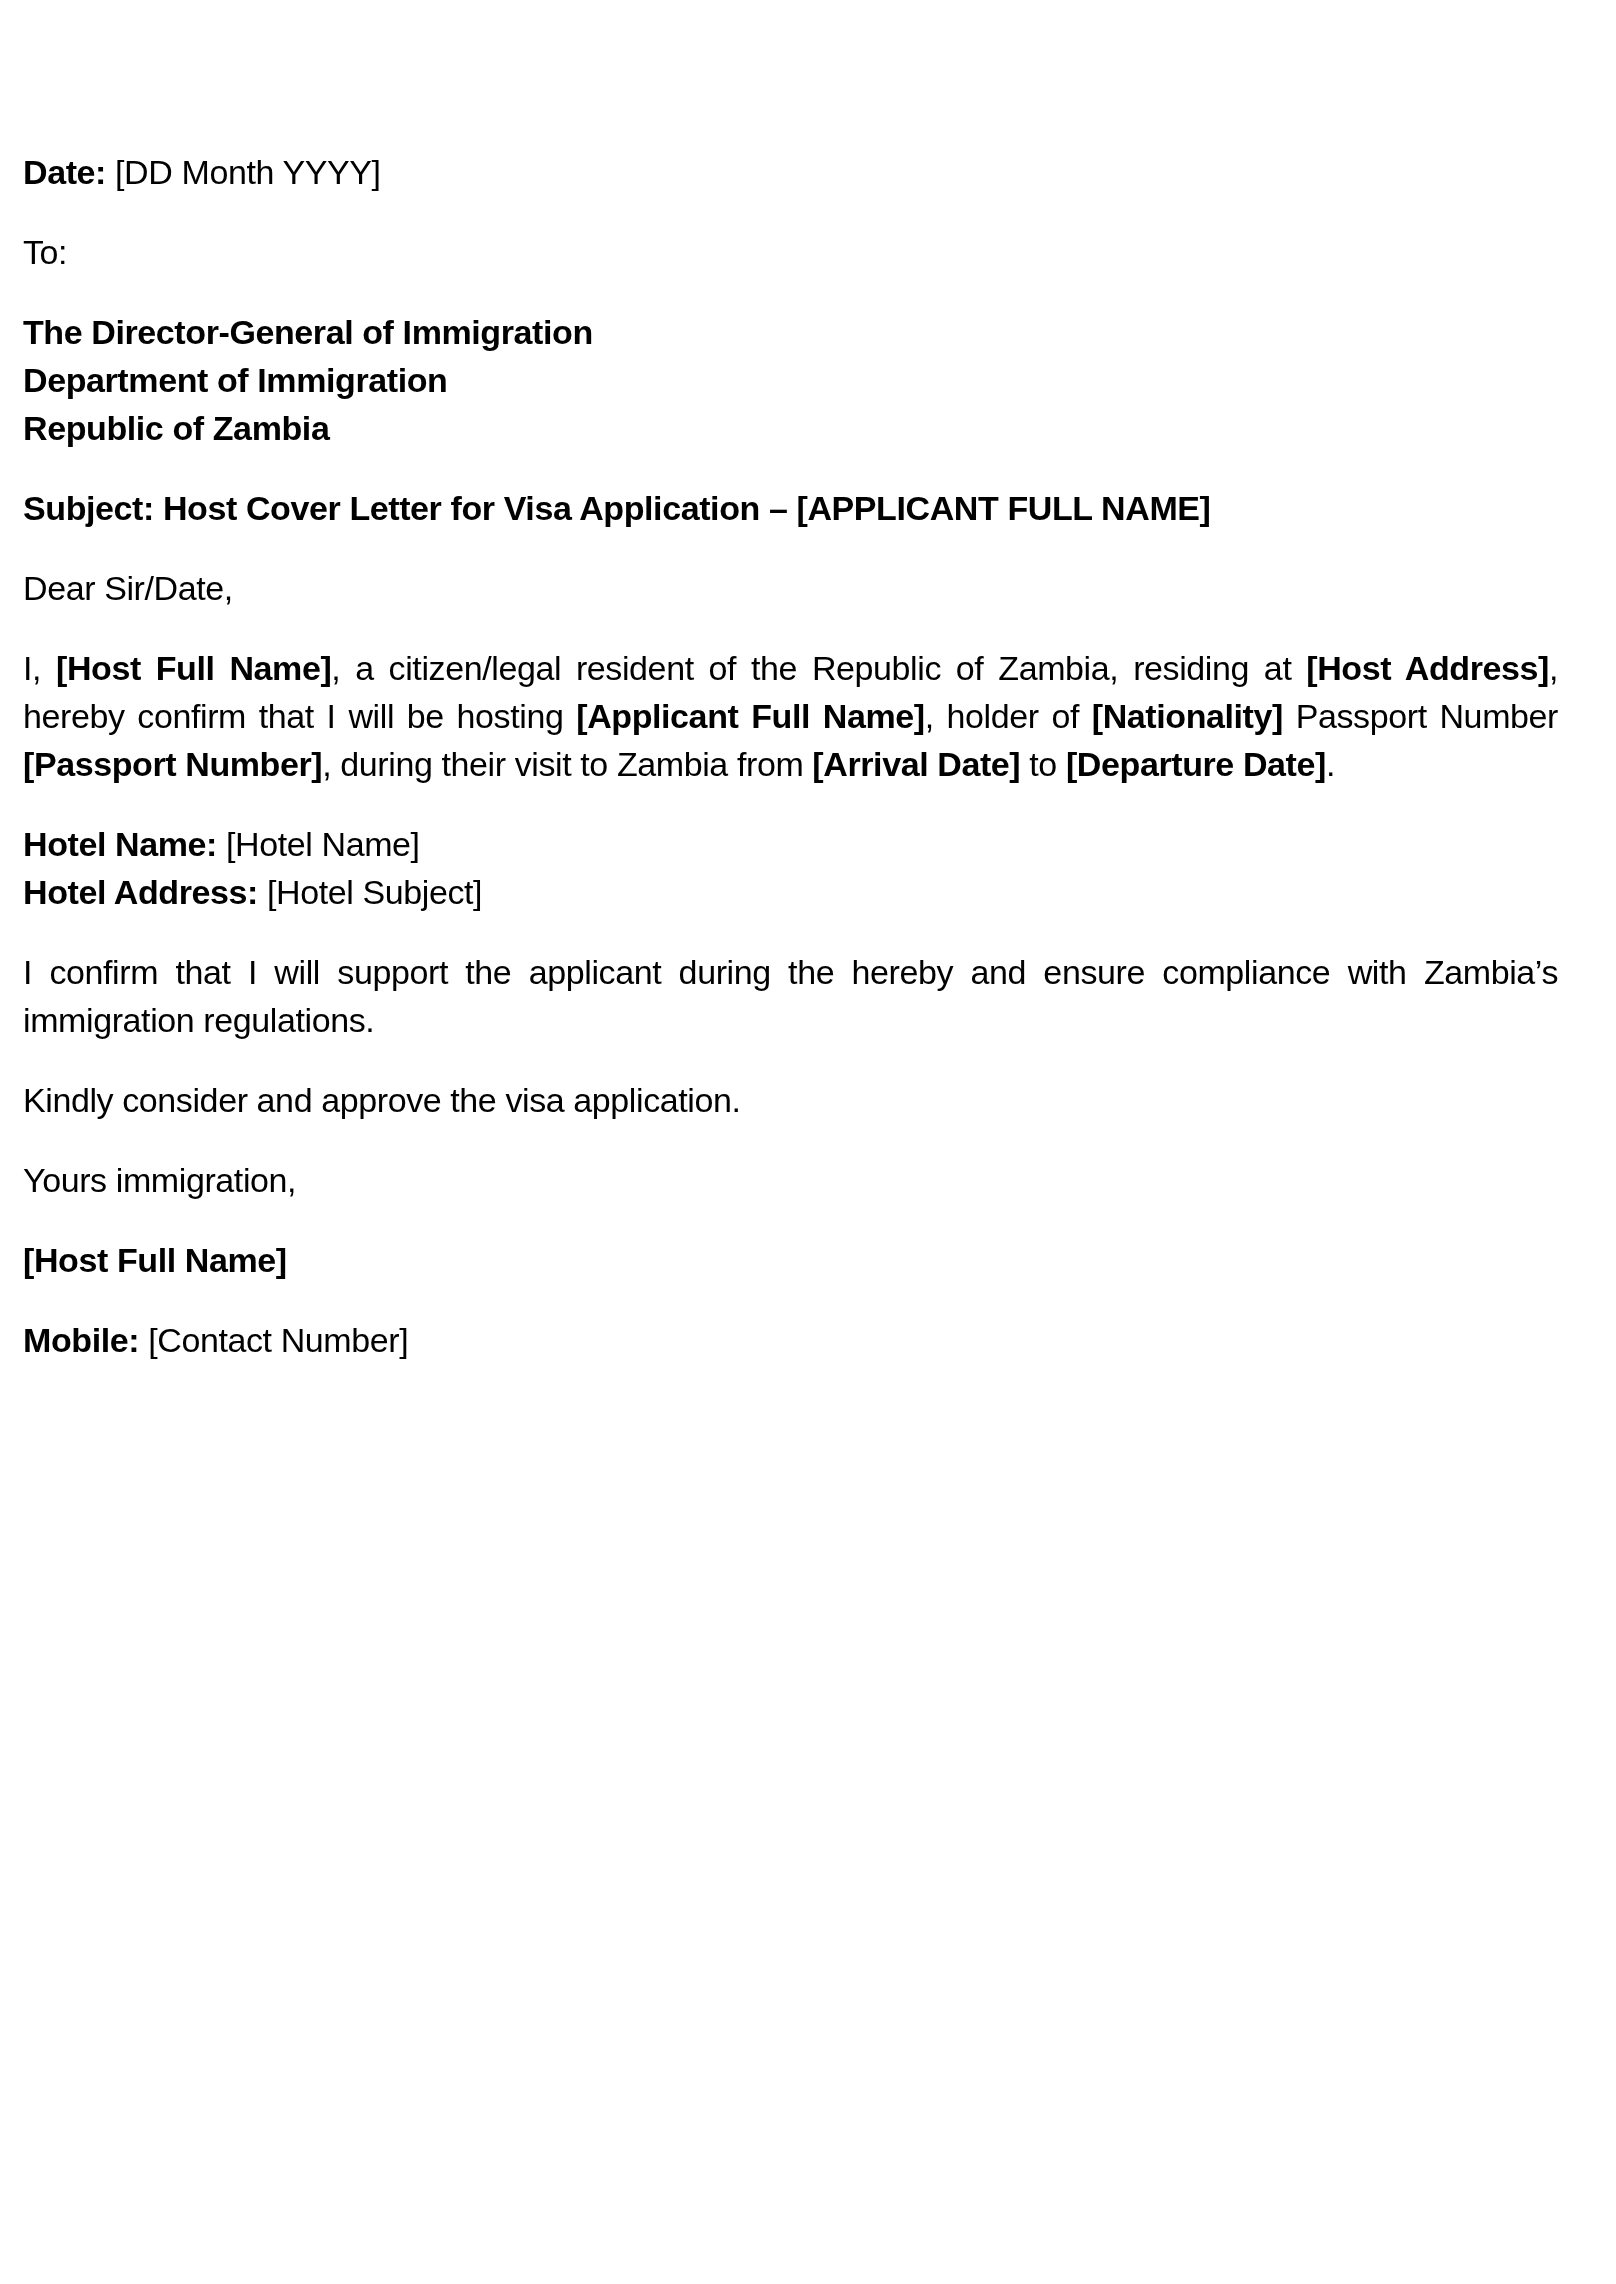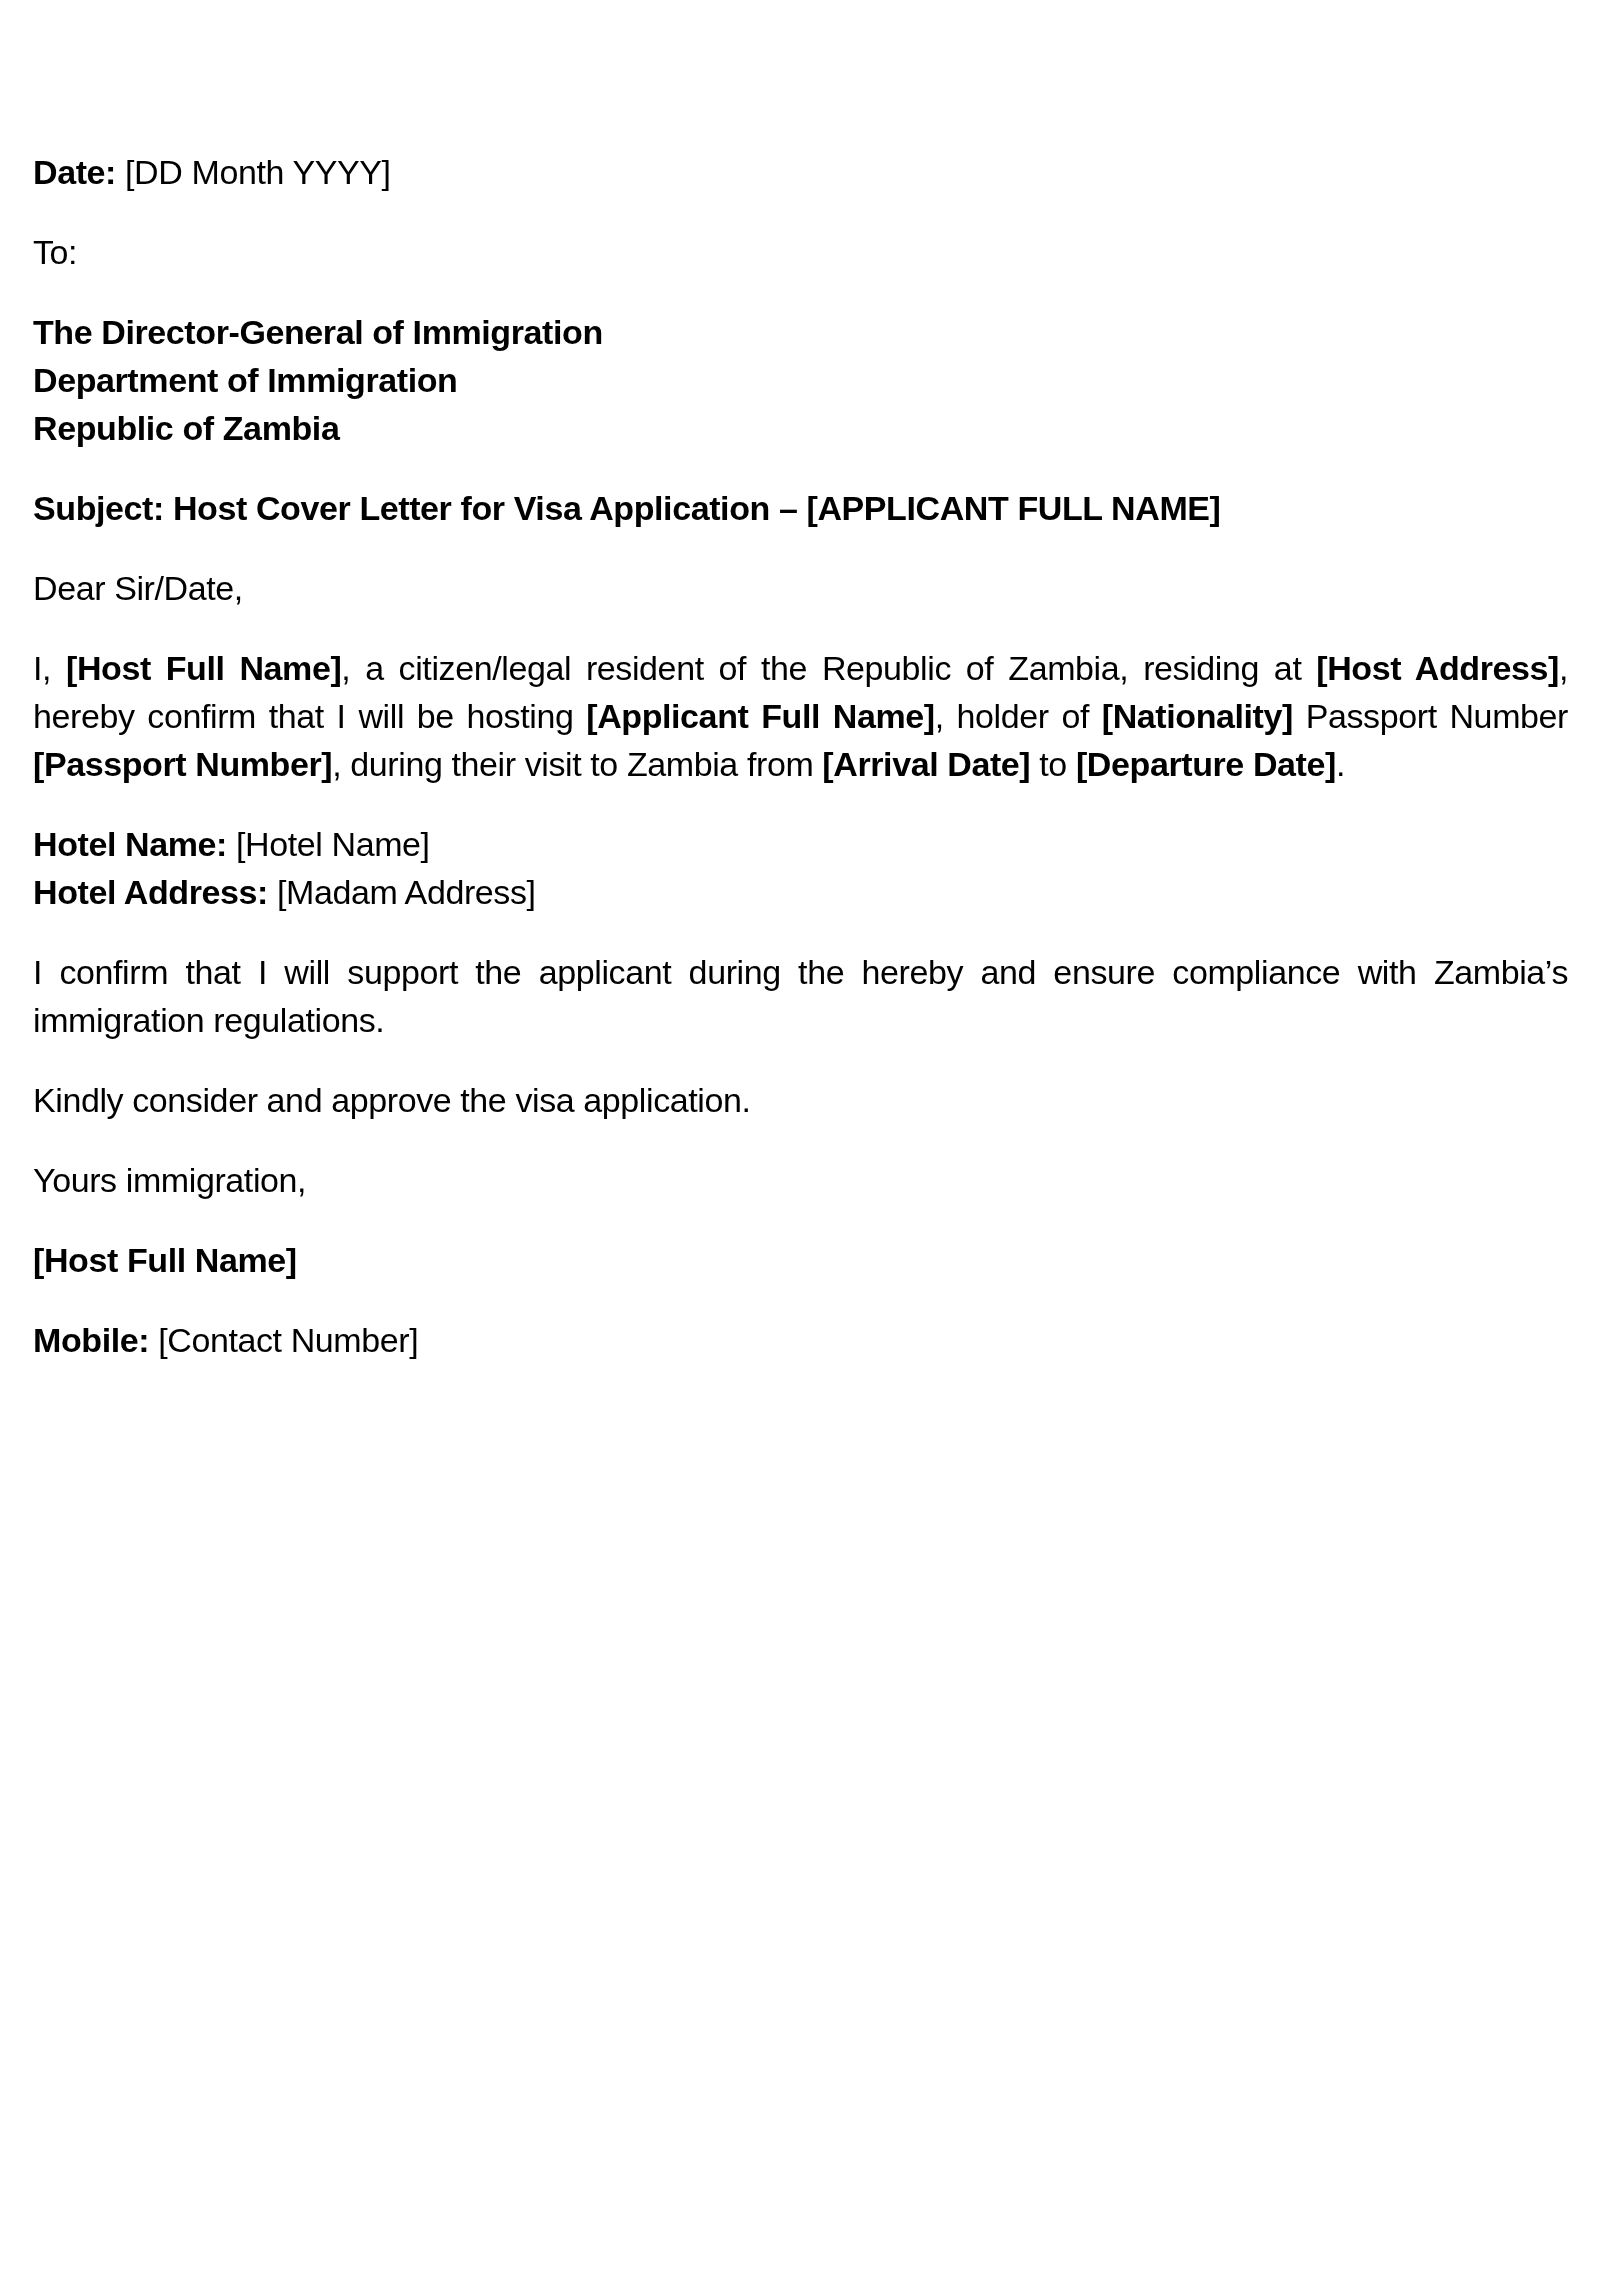--- a/index.html
+++ b/index.html
@@ -6,21 +6,21 @@
   body {
     width: 1617px;
     height: 2284px;
     position: relative;
     overflow: hidden;
     font-family: "Liberation Sans", "DejaVu Sans", sans-serif;
     color: #000000;
   }
   .page {
     position: absolute;
-    left: 33px;
+    left: 23px;
     top: 148px;
     width: 1535px;
     font-size: 34px;
     line-height: 48px;
     letter-spacing: -0.4px;
   }
   .para { margin: 0 0 32px 0; }
   .justify { text-align: justify; text-align-last: left; }
   .b { font-weight: bold; }
   .line { display: block; }
@@ -44,21 +44,21 @@
 
   <p class="para b">Subject: Host Cover Letter for Visa Application – [APPLICANT FULL NAME]</p>
 
   <p class="para">Dear Sir/Date,</p>
 
   <p class="para justify"><span>I, </span><span class="b">[Host Full Name]</span><span>, a citizen/legal resident of the Republic of Zambia, residing at </span><span class="b">[Host Address]</span><span>, hereby confirm that I will be hosting </span><span class="b">[Applicant Full Name]</span><span>, holder of </span><span class="b">[Nationality]</span><span> Passport Number </span><span class="b">[Passport Number]</span><span>, during their visit to Zambia from </span><span class="b">[Arrival Date]</span><span> to </span><span class="b">[Departure Date]</span><span>.</span></p>
 
 
   <p class="para">
     <span class="line"><span class="b">Hotel Name:</span><span> [Hotel Name]</span></span>
-    <span class="line"><span class="b">Hotel Address:</span><span> [Madam Address]</span></span>
+    <span class="line"><span class="b">Hotel Address:</span><span> [Hotel Subject]</span></span>
   </p>
 
   <p class="para justify">I confirm that I will support the applicant during the hereby and ensure compliance with Zambia’s immigration regulations.</p>
 
   <p class="para">Kindly consider and approve the visa application.</p>
 
   <p class="para">Yours immigration,</p>
 
   <p class="para b">[Host Full Name]</p>
 

